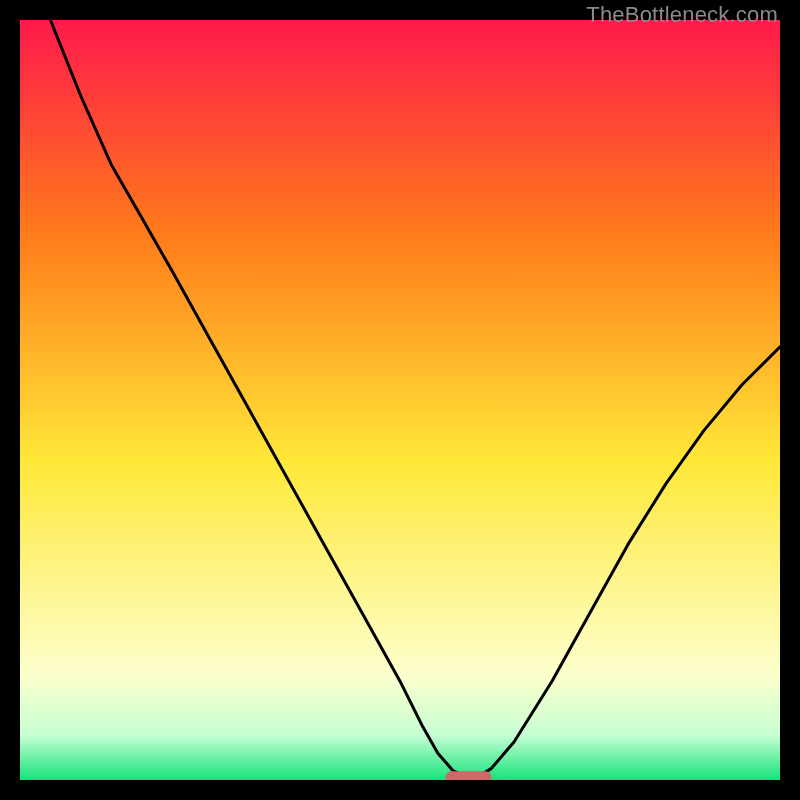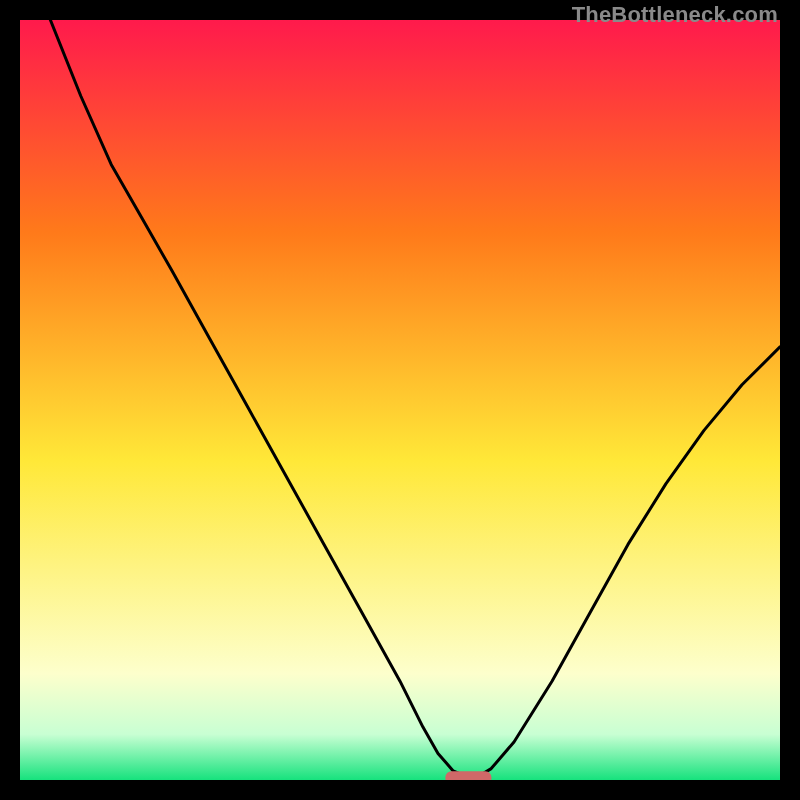--- a/index.html
+++ b/index.html
@@ -25,21 +25,21 @@
     width: 760px;
     height: 760px;
   }
   .watermark {
     position: absolute;
     top: 2px;
     right: 22px;
     font-family: Arial, Helvetica, sans-serif;
     font-size: 22px;
     color: #8a8a8a;
-    font-weight: 700;
+    font-weight: 400;
     letter-spacing: 0.2px;
   }
   .curve-line {
     fill: none;
     stroke: #000000;
     stroke-width: 3;
     stroke-linecap: round;
     stroke-linejoin: round;
   }
   .marker {

